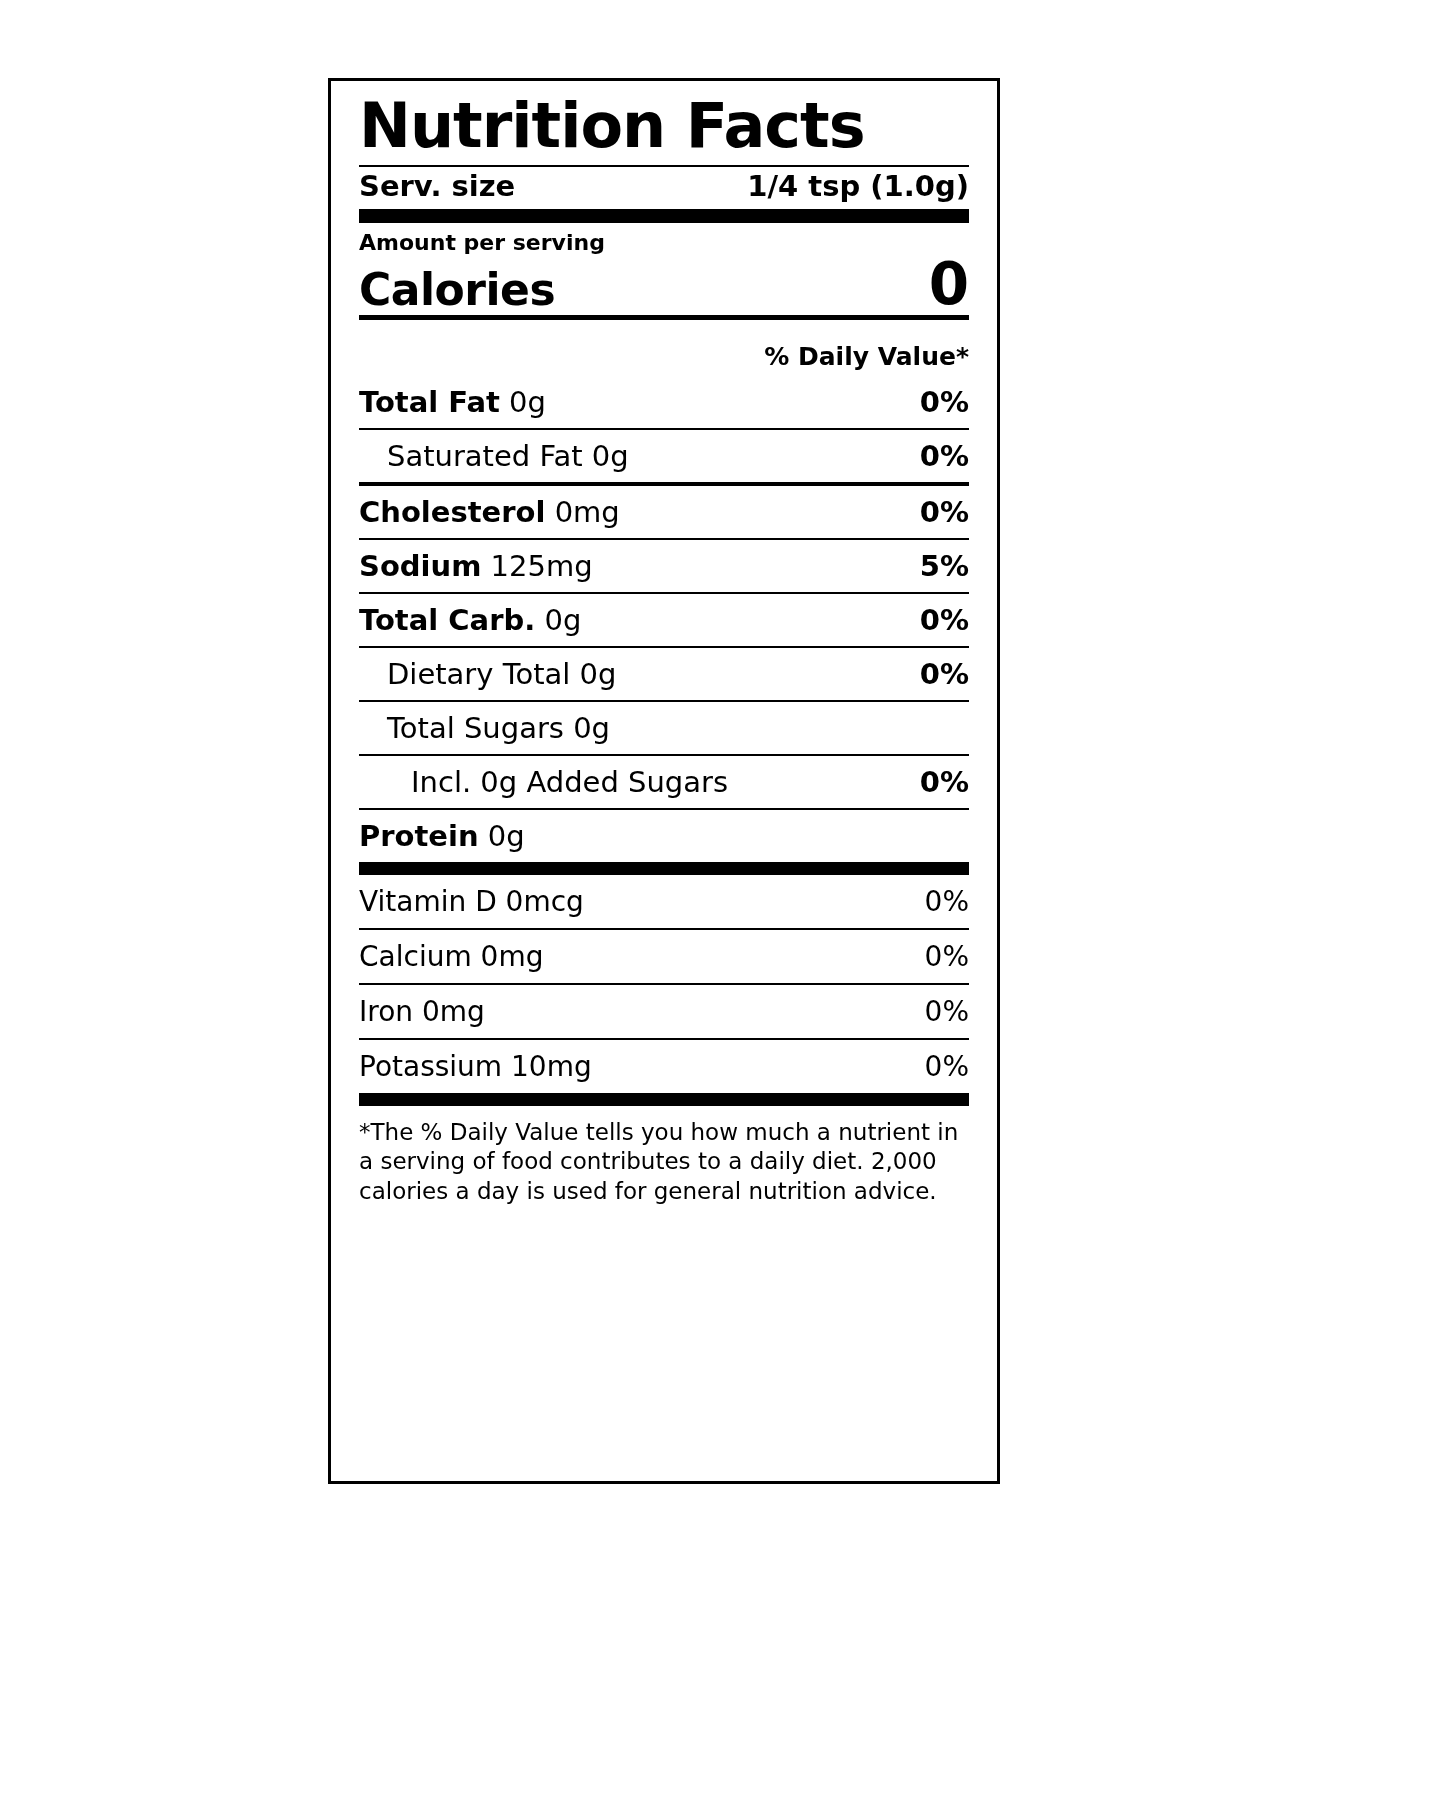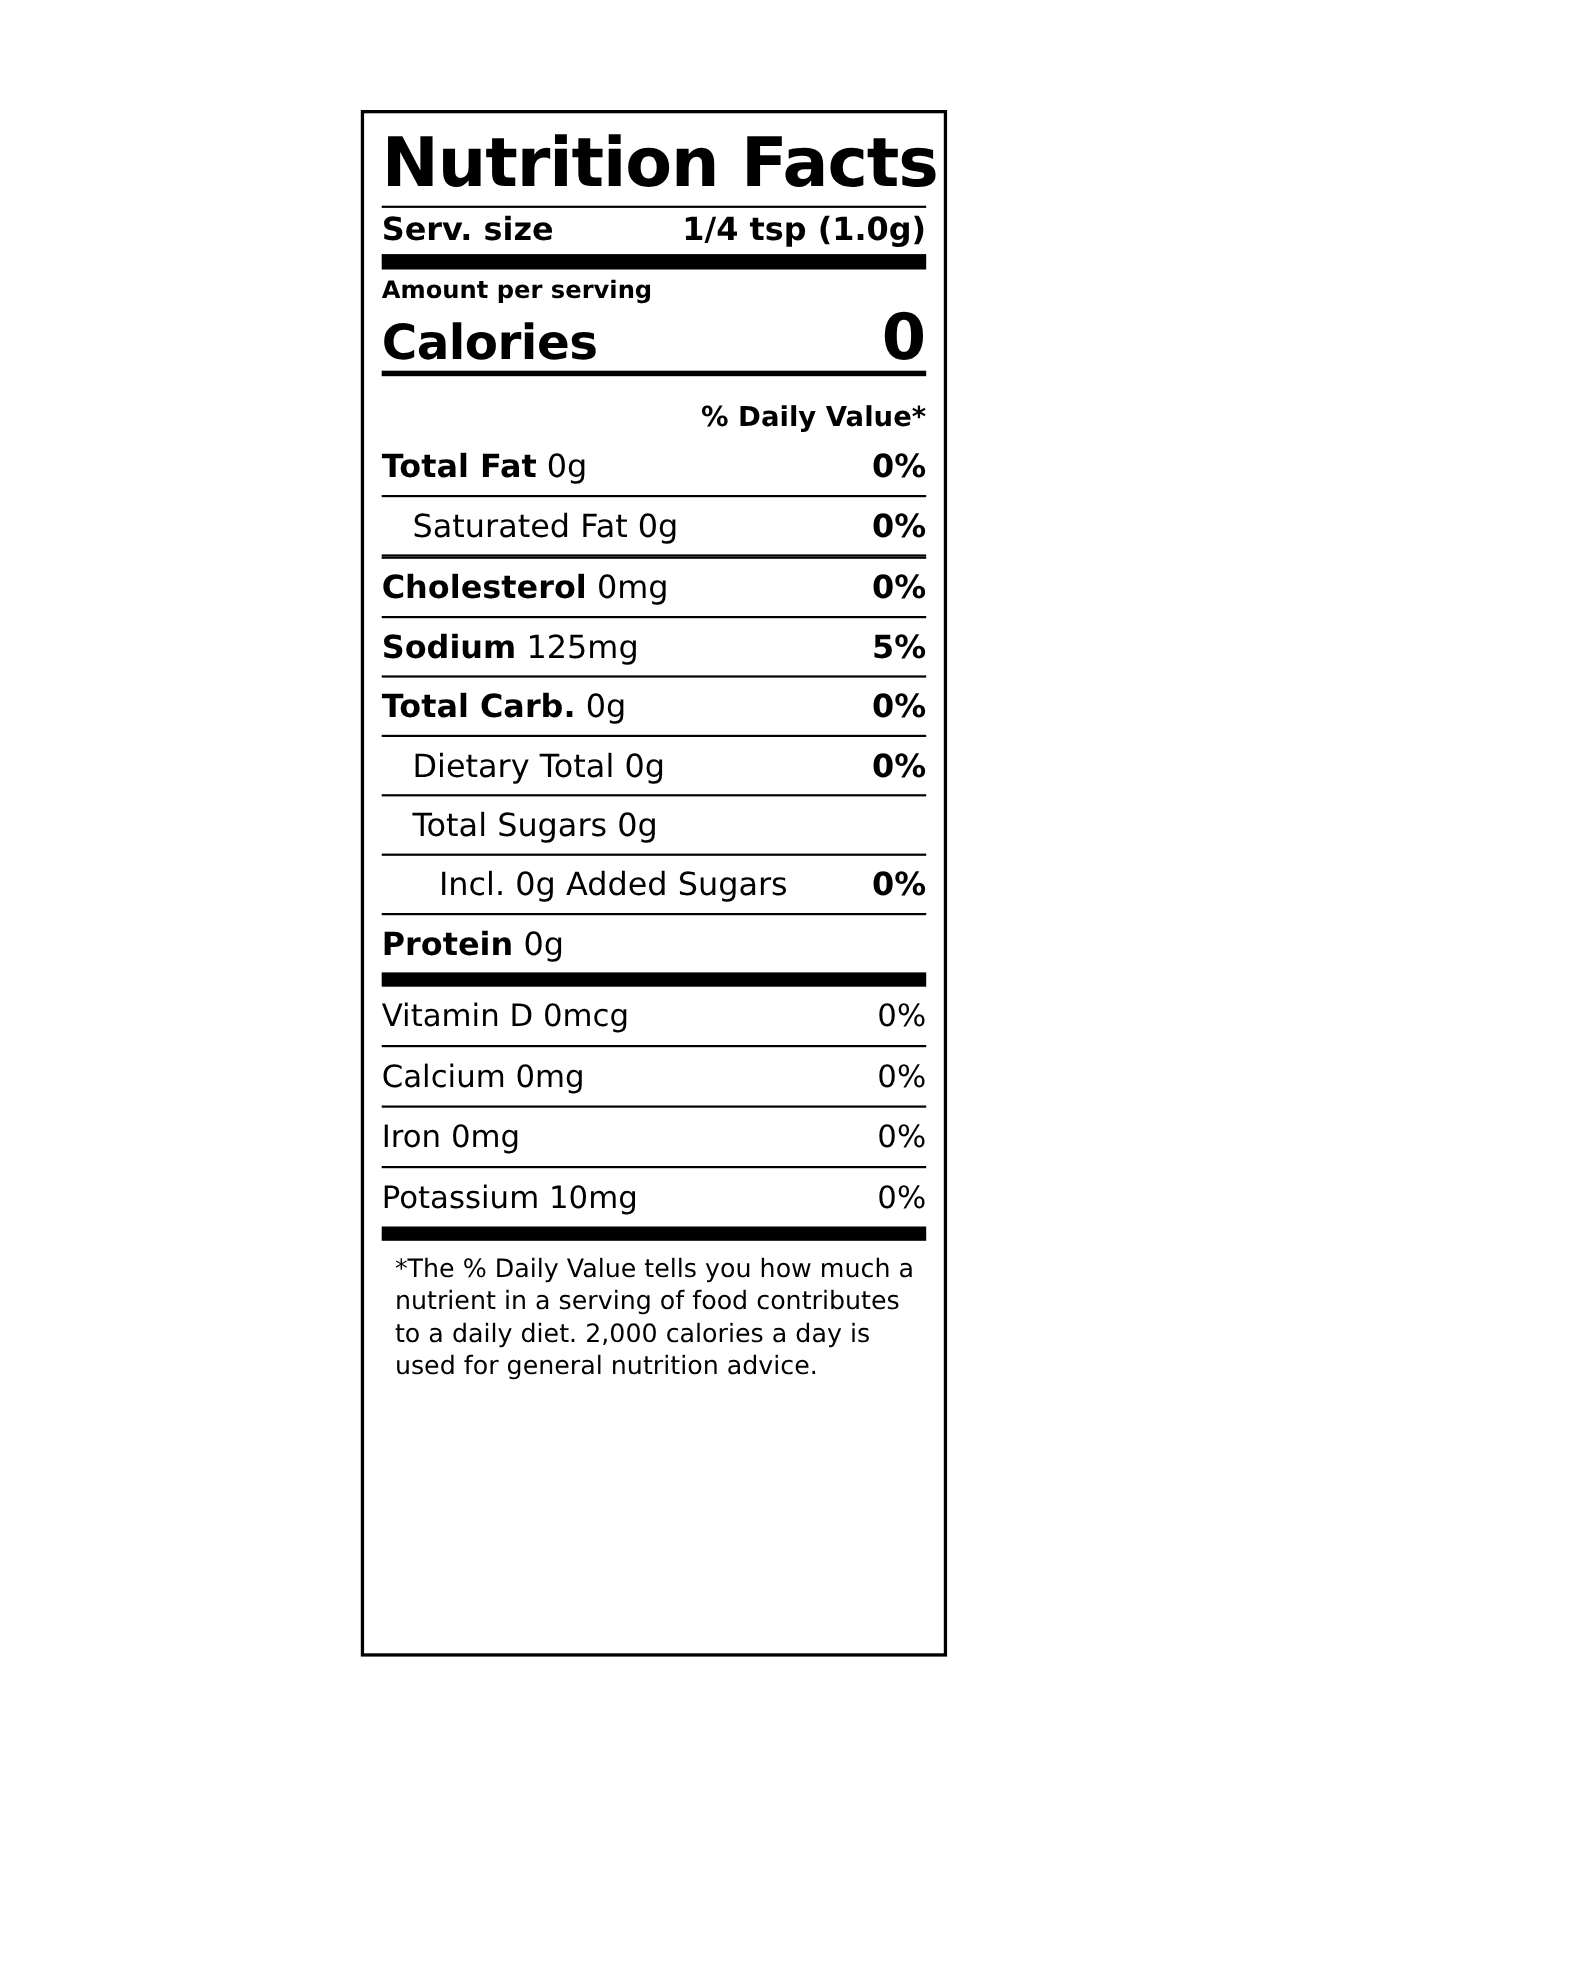--- a/index.html
+++ b/index.html
@@ -10,27 +10,27 @@
   body {
     width: 1445px;
     height: 1804px;
     font-family: "DejaVu Sans", "Liberation Sans", sans-serif;
     color: #000000;
     position: relative;
   }
   .panel {
     position: absolute;
     left: 328px;
-    top: 100px;
-    width: 533px;
+    top: 78px;
+    width: 672px;
     height: 1406px;
     border: 3px solid #000;
     background: #fff;
     box-sizing: border-box;
-    padding: 0 16px;
+    padding: 0 28px;
   }
   .inner {
     width: 100%;
   }
 
   
   .title {
     font-weight: bold;
     font-size: 62px;
     line-height: 1.0;
@@ -111,21 +111,20 @@
     justify-content: space-between;
     align-items: baseline;
     font-size: 28px;
     padding: 10px 0 10px 0;
   }
 
   .footnote {
     font-size: 23px;
     line-height: 1.28;
     padding-top: 12px;
-    margin-left: 12px;
   }
 </style>
 </head>
 <body>
 
 <div class="panel">
   <div class="inner">
 
     <div class="title">Nutrition Facts</div>
     <div class="rule-thin"></div>

